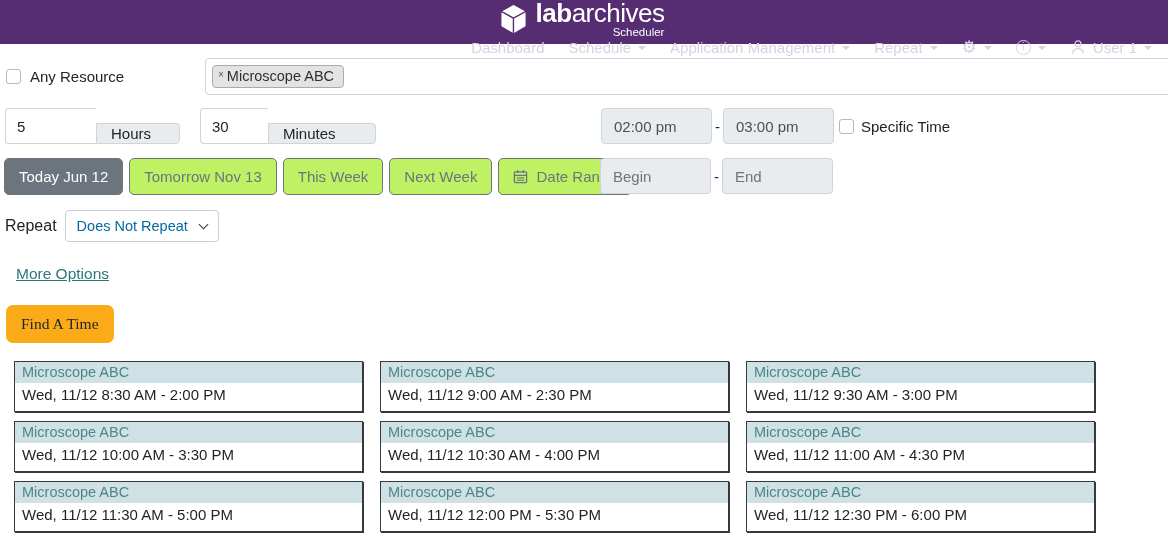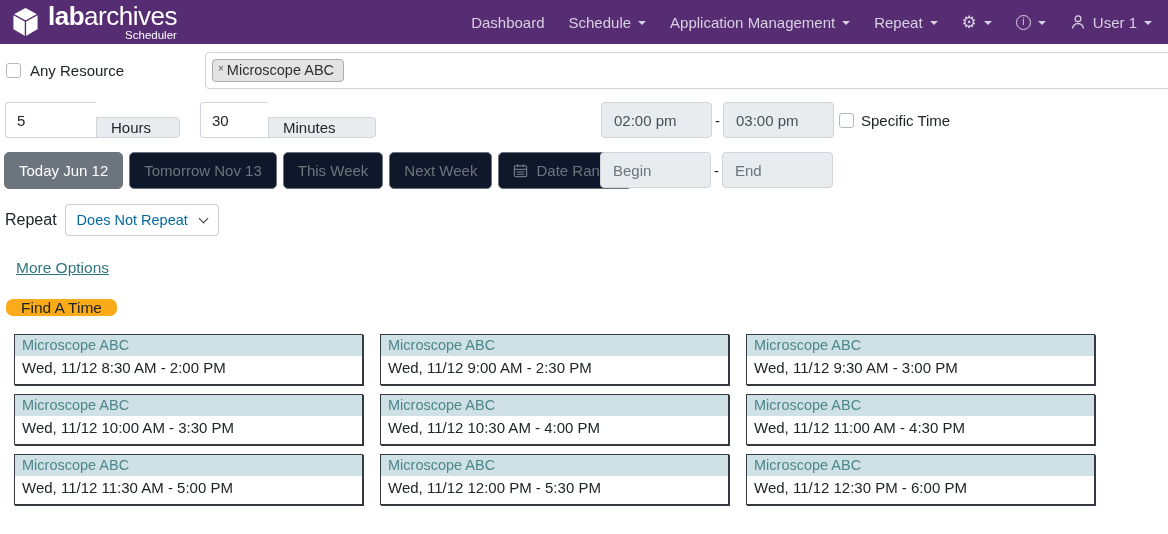--- a/index.html
+++ b/index.html
@@ -4,33 +4,33 @@
 <style>
   * { box-sizing: border-box; }
   html,body { margin:0; padding:0; }
   body {
     width:1168px; height:534px; overflow:hidden;
     background:#fff; color:#212529;
     font-family:"Liberation Sans","DejaVu Sans",sans-serif;
     font-size:15px;
   }
   
-  .topbar { height:44px; background:#562c72; display:flex; align-items:center; padding:0 16px 0 10px; }
+  .topbar { height:44px; background:#562c72; display:flex; align-items:center; padding:0 16px 0 10px;flex-direction:column; }
   .logo { display:flex; align-items:center; gap:7px; cursor:pointer; }
   .logo-text { color:#fff; line-height:1; }
   .brand { font-size:26px; letter-spacing:-0.5px; font-weight:400; }
   .brand .bold { font-weight:700; }
   .subtitle { font-size:11.5px; text-align:right; margin-top:1px; }
   .nav { margin-left:auto; display:flex; align-items:center; gap:24px; color:#d9d1e3; font-size:15px; }
   .nav-item { display:flex; align-items:center; gap:7px; cursor:pointer; white-space:nowrap; }
   .caret { width:0; height:0; border-left:4px solid transparent; border-right:4px solid transparent; border-top:4px solid currentColor; margin-top:2px; }
   .gear-glyph { font-size:17px; line-height:1; }
   .info-circle { width:15px; height:15px; border:1.4px solid currentColor; border-radius:50%; display:flex; align-items:center; justify-content:center; font-size:10px; line-height:1; }
   
-  .row1 { display:flex; align-items:center; margin:8px 0 0 6px; height:37px; }
+  .row1 { display:flex; align-items:center; margin:14px 0 0 6px; height:37px; }
   .any-resource { display:flex; align-items:center; gap:9px; width:199px; flex:none; }
   .checkbox { width:15px; height:15px; border:1px solid #b4b9bf; border-radius:3px; background:#fff; flex:none; cursor:pointer; }
   .resource-input { flex:1; height:37px; border:1px solid #ced4da; border-radius:4px 0 0 4px; margin-right:-3px; display:flex; align-items:center; padding:0 6px; cursor:text; }
   .tag { background:#e3e3e3; border:1px solid #ababab; border-radius:4px; padding:2px 9px 3px 5px; font-size:14.5px; color:#2f2f2f; display:flex; align-items:flex-start; gap:3px; }
   .tag-x { font-size:10px; color:#555; line-height:1; margin-top:2px; cursor:pointer; }
   .row2, .row3 { position:relative; display:flex; align-items:center; }
   .row2 { margin:13px 0 0 5px; height:36px; }
   .input-group { display:flex; height:36px; }
   .ig-input { height:36px; border:1px solid #ced4da; border-right:0; border-radius:4px 0 0 4px; padding:0 11px; font-size:15px; color:#212529; outline:none; font-family:inherit; }
   .ig-addon { display:flex; align-items:center; padding:0 14px; background:#e9ecef; border:1px solid #ced4da; border-radius:0 4px 4px 0; color:#212529; font-size:15px;margin-top:15px; }
@@ -38,27 +38,27 @@
   .hours-addon { width:84px; }
   .minutes-input { width:68px; }
   .minutes-addon { width:108px; }
   .minutes-group { margin-left:20px; }
   .abs-time { position:absolute; left:596px; top:0; display:flex; align-items:center; gap:3px; }
   .time-input { width:111px; height:36px; background:#e9ecef; border:1px solid #ced4da; border-radius:4px; color:#495057; font-size:15px; padding:0 12px; font-family:inherit; outline:none; }
   .time-input::placeholder { color:#6c757d; opacity:1; }
   .dash { color:#212529; }
   .specific { display:flex; align-items:center; gap:7px; margin-left:2px; font-size:15px; white-space:nowrap; }
   .row3 { margin:14px 0 0 4px; height:37px; gap:6px; }
-  .btn { height:37px; padding:0 14px; border:1px solid #6c757d; border-radius:5px; background:#0f172a; color:#6c757d; font-size:15px; display:inline-flex; align-items:center; gap:8px; cursor:pointer; font-family:inherit; white-space:nowrap; }
+  .btn { height:37px; padding:0 14px; border:1px solid #6c757d; border-radius:5px; background:#bef264; color:#6c757d; font-size:15px; display:inline-flex; align-items:center; gap:8px; cursor:pointer; font-family:inherit; white-space:nowrap; }
   .btn.active { background:#6c757d; color:#fff; }
   .row4 { margin:15px 0 0 5px; display:flex; align-items:center; gap:8px; font-size:16px; }
   .select { height:32px; border:1px solid #c8cdd2; border-radius:4px; display:flex; align-items:center; gap:12px; padding:0 11px; font-size:14.5px; color:#0369a1; cursor:pointer; background:#fff; }
   .chev { width:7px; height:7px; border-right:1.6px solid #343a40; border-bottom:1.6px solid #343a40; transform:rotate(45deg); margin-top:-4px; }
   .more-options { display:inline-block; margin:23px 0 0 16px; color:#2d767c; text-decoration:underline; font-size:15.5px; cursor:pointer; }
-  .find-btn { display:block; margin:22px 0 16px 6px; background:#fbab18; border:none; border-radius:7px; height:17px; padding:0 15px; font-size:15.5px; color:#212529; cursor:pointer; font-family:Liberation Sans, sans-serif; }
+  .find-btn { display:block; margin:22px 0 16px 6px; background:#fbab18; border:none; border-radius:7px; height:38px; padding:0 15px; font-size:15.5px; color:#212529; cursor:pointer; font-family:Liberation Serif, serif; }
   
   .results-grid { margin:18px 0 0 14px; display:grid; grid-template-columns:repeat(3,349px); column-gap:17px; row-gap:9px; }
   .slot-card { border:1px solid #343a40; box-shadow:1px 1px 0 #343a40; background:#fff; height:51px; cursor:pointer; }
   .slot-header { background:#cfe1e4; color:#4c868d; font-size:14.5px; padding:2px 7px 3px; white-space:nowrap; overflow:hidden; }
   .slot-time { padding:3px 7px; font-size:15px; color:#212529; white-space:nowrap; }
   
   .icon-svg { display:block; }
 </style>
 </head>
 <body>

